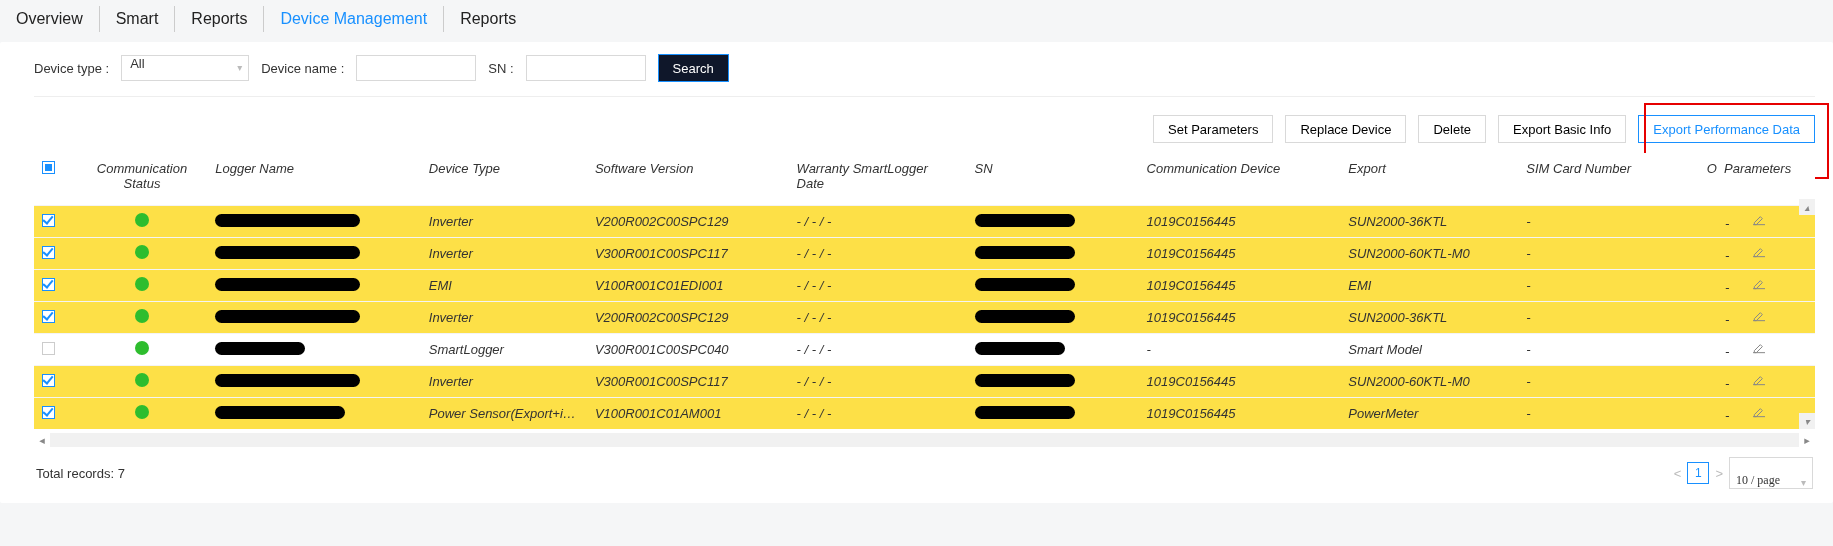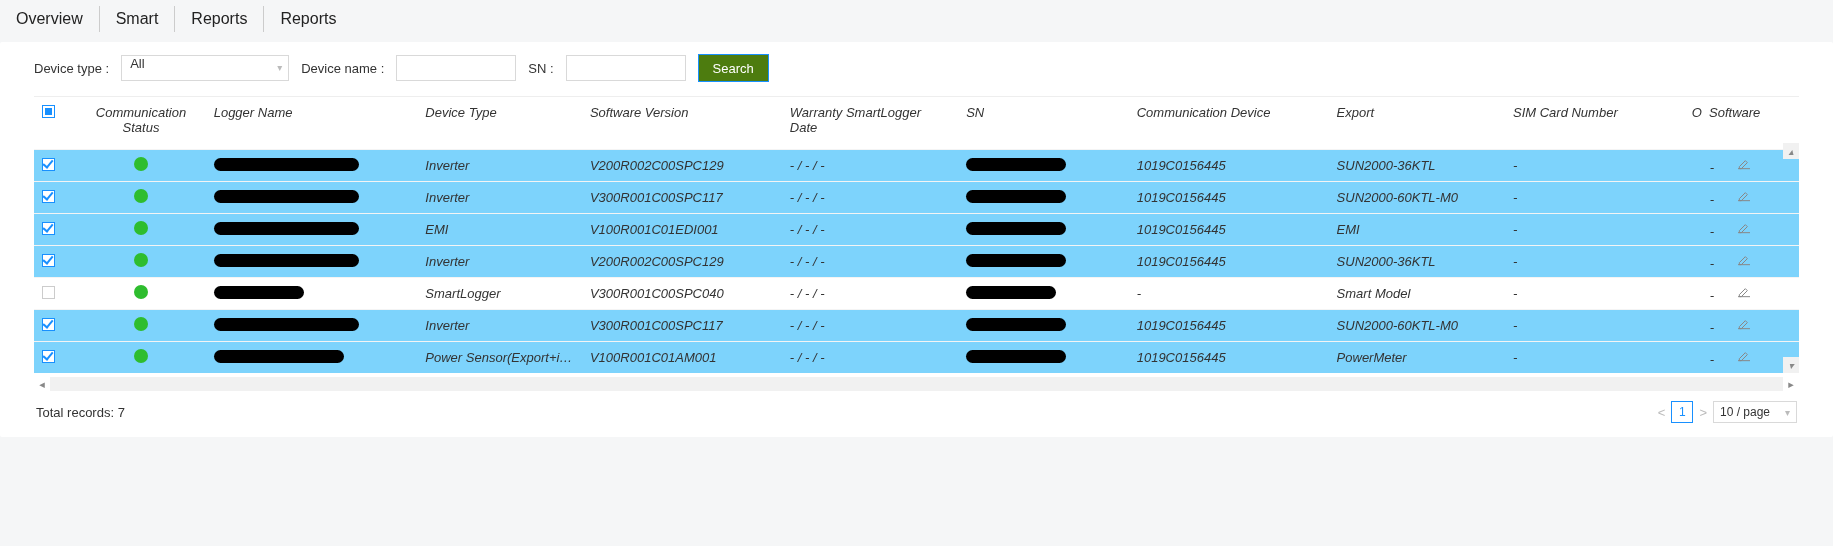--- a/index.html
+++ b/index.html
@@ -22,53 +22,53 @@
     color: #222;
     cursor: pointer;
     border-right: 1px solid #ccc;
   }
   .tabbar .tab:last-child { border-right: none; }
   .tabbar .tab.active { color: #1890ff; }
   .panel {
     background: #fff;
     border-radius: 2px;
     margin: 0 0 0 0;
-    padding: 12px 34px 10px 34px;
+    padding: 12px 18px 10px 34px;
   }
   .filters {
     display: flex;
     align-items: center;
     gap: 12px;
     padding-bottom: 14px;
     border-bottom: 1px solid #eee;
   }
   .filters label { font-size: 13px; color: #333; }
   .filters .select, .filters .text {
     height: 26px;
     border: 1px solid #d9d9d9;
     background: #fff;
     padding: 0 8px;
     font-size: 13px;
   }
-  .filters .select { width: 168px; position: relative; }
+  .filters .select { width: 128px; position: relative; }
   .filters .select .caret {
     position: absolute; right: 6px; top: 6px; font-size: 10px; color: #bbb;
   }
   .filters .text { width: 120px; }
   .btn {
     height: 28px;
     padding: 0 14px;
     border: 1px solid #d9d9d9;
     background: #fff;
     font-size: 13px;
     cursor: pointer;
     white-space: nowrap;
   }
   .btn.primary {
-    background: #4d7c0f;
+    background: #0f172a;
     border-color: #1890ff;
     color: #fff;
   }
   .btn.highlight {
     border-color: #1890ff;
     color: #1890ff;
   }
   .action-row {
     display: flex;
     justify-content: flex-end;
@@ -108,21 +108,21 @@
   thead th .sub { display:block; }
   tbody td {
     padding: 6px 8px;
     font-size: 13px;
     vertical-align: middle;
     height: 30px;
     white-space: nowrap;
     overflow: hidden;
     text-overflow: ellipsis;
   }
-  tbody tr.selected { background: #7dd3fc; }
+  tbody tr.selected { background: #fde047; }
   tbody tr { border-top: 1px solid #f4f4f4; }
   .chk {
     width: 13px; height: 13px; border: 1px solid #1890ff; display:inline-block;
     position: relative; background:#fff;
   }
   .chk.checked::after {
     content:""; position:absolute; left:2px; top:-1px; width:4px; height:8px;
     border: solid #1890ff; border-width: 0 2px 2px 0; transform: rotate(40deg);
   }
   .chk.indeterminate::after {
@@ -156,22 +156,22 @@
     padding: 10px 2px 4px 2px;
     font-size: 13px;
   }
   .pager { display:flex; align-items:center; gap:6px; }
   .pager .nav { color:#bbb; cursor:pointer; }
   .pager .pg {
     border:1px solid #1890ff; color:#1890ff; width:22px; height:22px;
     display:flex; align-items:center; justify-content:center; font-size:12px;
   }
   .pager .pp {
-    border:1px solid #d9d9d9; width:84px; height:22px; display:flex;
-    align-items:center; justify-content:space-between; padding:0 6px; font-size:12px;
+    border:1px solid #d9d9d9; width:84px; height:32px; display:flex;
+    align-items:flex-end; justify-content:space-between; padding:0 6px; font-size:12px;font-family:Liberation Serif, serif;
   }
   .vscroll-arrow {
     position:absolute; right:0; width:16px; height:16px;
     display:flex; align-items:center; justify-content:center;
     color:#888; font-size:10px; background:#f1f1f1;
   }
   col.cb { width:36px; }
   col.st { width:110px; }
   col.nm { width:180px; }
   col.tp { width:140px; }
@@ -184,38 +184,47 @@
   col.op { width:80px; }
   col.vs { width:18px; }
 </style>
 </head>
 <body>
 
 <div class="tabbar">
   <div class="tab">Overview</div>
   <div class="tab">Smart</div>
   <div class="tab">Reports</div>
+  <div class="tab active">Device Management</div>
   <div class="tab">Reports</div>
 </div>
 
 <div class="panel">
 
   <div class="filters">
     <label>Device type :</label>
     <div class="select">
       <span>All</span>
       <span class="caret">▾</span>
     </div>
     <label>Device name :</label>
     <input class="text" value="" style="">
     <label>SN :</label>
     <input class="text" value="" style="">
     <button class="btn primary">Search</button>
   </div>
 
+  <div class="action-row">
+    <button class="btn">Set Parameters</button>
+    <button class="btn">Replace Device</button>
+    <button class="btn">Delete</button>
+    <button class="btn">Export Basic Info</button>
+    <button class="btn highlight">Export Performance Data</button>
+    <div class="red-box"></div>
+  </div>
 
   <div class="table-wrap" style="position:relative;">
     <table>
       <colgroup>
         <col class="cb">
           <col class="st">
           <col class="nm">
           <col class="tp">
           <col class="sw">
         <col class="we">
@@ -233,21 +242,21 @@
               <span class="sub">Communication Status</span>
             </th>
           <th>Logger Name</th>
           <th>Device Type</th>
           <th>Software Version</th>
           <th>Warranty SmartLogger Date</th>
           <th>SN</th>
           <th>Communication Device</th>
           <th>Export</th>
           <th>SIM Card Number</th>
-          <th><span>O</span>&nbsp;&nbsp;<span>Software</span></th>
+          <th><span>O</span>&nbsp;&nbsp;<span>Parameters</span></th>
           <th></th>
         </tr>
       </thead>
       <tbody id="tbody">
           <tr class="selected">
             <td><span class="chk checked"></span></td>
             <td style="text-align:center"><span class="status-dot"></span></td>
             <td><span class="redact w1"></span></td>
             <td>Inverter</td>
             <td>V200R002C00SPC129</td>

